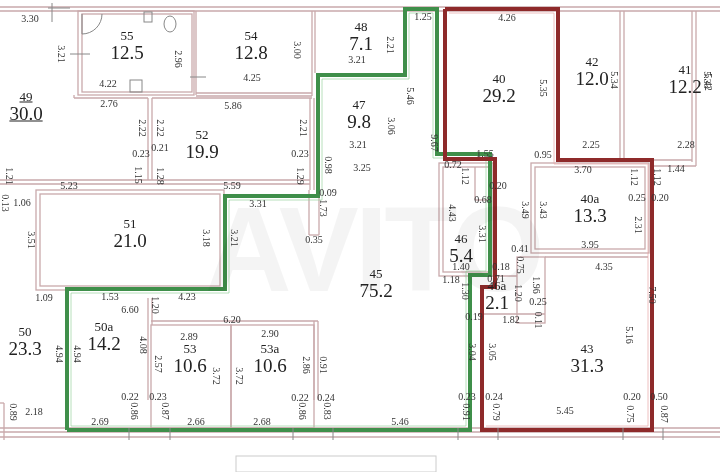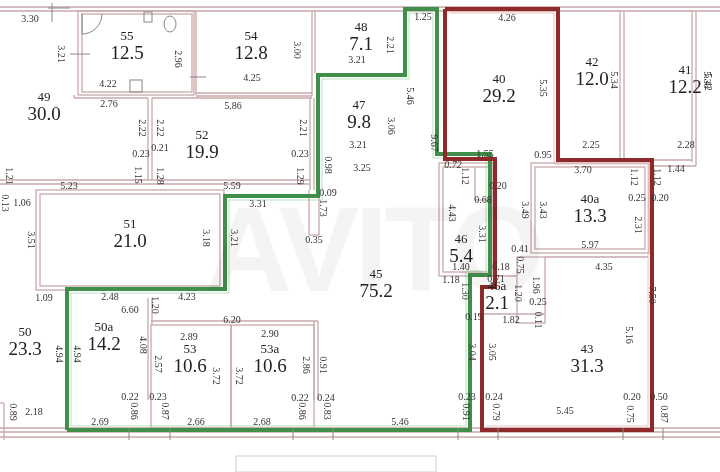--- a/index.html
+++ b/index.html
@@ -126,21 +126,21 @@
 
     <rect x="236" y="456" width="200" height="16" fill="none" stroke="#ccc" stroke-width="1"></rect>
   </svg>
 
   <div class="wm">AVITO</div>
 
   <div id="rooms">
       <div class="lbl" style="left: 127px; top: 44px;"><span class="num">55</span><span class="area">12.5</span></div>
       <div class="lbl" style="left: 251px; top: 32px; margin-top: 12px;"><span class="num">54</span><span class="area">12.8</span></div>
       <div class="lbl" style="left: 361px; top: 35px;"><span class="num">48</span><span class="area">7.1</span></div>
-      <div class="lbl" style="left: 44px; top: 105px;"><span class="num">49</span><span class="area">30.0</span></div>
+      <div class="lbl" style="left: 26px; top: 105px; text-decoration: underline;"><span class="num">49</span><span class="area">30.0</span></div>
       <div class="lbl" style="left: 499px; top: 87px;"><span class="num">40</span><span class="area">29.2</span></div>
       <div class="lbl" style="left: 592px; top: 62px; margin-top: 8px;"><span class="num">42</span><span class="area">12.0</span></div>
       <div class="lbl" style="left: 685px; top: 78px;"><span class="num">41</span><span class="area">12.2</span></div>
       <div class="lbl" style="left: 359px; top: 113px;"><span class="num">47</span><span class="area">9.8</span></div>
       <div class="lbl" style="left: 202px; top: 143px;"><span class="num">52</span><span class="area">19.9</span></div>
       <div class="lbl" style="left: 590px; top: 207px;"><span class="num">40a</span><span class="area">13.3</span></div>
       <div class="lbl" style="left: 130px; top: 232px;"><span class="num">51</span><span class="area">21.0</span></div>
       <div class="lbl" style="left: 461px; top: 247px;"><span class="num">46</span><span class="area">5.4</span></div>
       <div class="lbl" style="left: 376px; top: 282px;"><span class="num">45</span><span class="area">75.2</span></div>
       <div class="lbl" style="left: 497px; top: 294px;"><span class="num">46a</span><span class="area">2.1</span></div>
@@ -192,38 +192,38 @@
       <div class="dim" style="left: 328px; top: 193px;">0.09</div>
       <div class="dim" style="left: 258px; top: 204px;">3.31</div>
       <div class="dim v2" style="left: 323px; top: 208px;">1.73</div>
       <div class="dim v2" style="left: 5px; top: 203px;">0.13</div>
       <div class="dim" style="left: 22px; top: 203px;">1.06</div>
       <div class="dim v2" style="left: 31px; top: 240px;">3.51</div>
       <div class="dim v2" style="left: 206px; top: 238px;">3.18</div>
       <div class="dim v2" style="left: 234px; top: 238px;">3.21</div>
       <div class="dim" style="left: 130px; top: 272px; margin-top: 38px;">6.60</div>
       <div class="dim" style="left: 314px; top: 240px;">0.35</div>
-      <div class="dim" style="left: 453px; top: 165px; font-style: italic;">0.72</div>
+      <div class="dim" style="left: 453px; top: 165px;">0.72</div>
       <div class="dim v2" style="left: 465px; top: 176px;">1.12</div>
       <div class="dim" style="left: 498px; top: 186px;">0.20</div>
       <div class="dim" style="left: 483px; top: 200px;">0.68</div>
       <div class="dim v2" style="left: 452px; top: 213px;">4.43</div>
       <div class="dim v2" style="left: 482px; top: 234px;">3.31</div>
       <div class="dim" style="left: 461px; top: 267px;">1.40</div>
       <div class="dim" style="left: 451px; top: 280px;">1.18</div>
       <div class="dim" style="left: 583px; top: 170px;">3.70</div>
       <div class="dim v2" style="left: 634px; top: 177px;">1.12</div>
       <div class="dim v2" style="left: 657px; top: 177px;">1.12</div>
       <div class="dim" style="left: 676px; top: 169px;">1.44</div>
       <div class="dim" style="left: 637px; top: 198px;">0.25</div>
       <div class="dim" style="left: 660px; top: 198px;">0.20</div>
       <div class="dim v2" style="left: 525px; top: 210px;">3.49</div>
       <div class="dim v2" style="left: 543px; top: 210px;">3.43</div>
       <div class="dim v2" style="left: 638px; top: 225px;">2.31</div>
-      <div class="dim" style="left: 590px; top: 245px;">5.97</div>
+      <div class="dim" style="left: 590px; top: 245px;">3.95</div>
       <div class="dim" style="left: 520px; top: 249px;">0.41</div>
       <div class="dim v2" style="left: 520px; top: 265px;">0.75</div>
       <div class="dim" style="left: 590px; top: 267px; margin-left: 14px;">4.35</div>
       <div class="dim" style="left: 501px; top: 267px;">0.18</div>
       <div class="dim" style="left: 496px; top: 279px;">0.71</div>
       <div class="dim v2" style="left: 536px; top: 285px;">1.96</div>
       <div class="dim v2" style="left: 465px; top: 291px;">1.30</div>
       <div class="dim v2" style="left: 518px; top: 293px;">1.20</div>
       <div class="dim" style="left: 538px; top: 302px;">0.25</div>
       <div class="dim" style="left: 466px; top: 317px; margin-left: 8px;">0.19</div>
@@ -236,21 +236,21 @@
       <div class="dim" style="left: 467px; top: 397px;">0.23</div>
       <div class="dim" style="left: 494px; top: 397px;">0.24</div>
       <div class="dim v2" style="left: 466px; top: 412px;">0.91</div>
       <div class="dim v2" style="left: 496px; top: 412px;">0.79</div>
       <div class="dim" style="left: 565px; top: 411px;">5.45</div>
       <div class="dim" style="left: 632px; top: 397px;">0.20</div>
       <div class="dim" style="left: 659px; top: 397px;">0.50</div>
       <div class="dim v2" style="left: 630px; top: 414px;">0.75</div>
       <div class="dim v2" style="left: 664px; top: 414px;">0.87</div>
       <div class="dim" style="left: 44px; top: 298px;">1.09</div>
-      <div class="dim" style="left: 110px; top: 297px;">2.48</div>
+      <div class="dim" style="left: 110px; top: 297px;">1.53</div>
       <div class="dim v2" style="left: 155px; top: 305px;">1.20</div>
       <div class="dim" style="left: 187px; top: 297px;">4.23</div>
       <div class="dim" style="left: 232px; top: 320px;">6.20</div>
       <div class="dim" style="left: 189px; top: 337px;">2.89</div>
       <div class="dim" style="left: 270px; top: 334px;">2.90</div>
       <div class="dim v2" style="left: 143px; top: 345px;">4.08</div>
       <div class="dim v2" style="left: 59px; top: 354px;">4.94</div>
       <div class="dim v2" style="left: 77px; top: 354px;">4.94</div>
       <div class="dim v2" style="left: 158px; top: 364px;">2.57</div>
       <div class="dim v2" style="left: 216px; top: 376px;">3.72</div>

